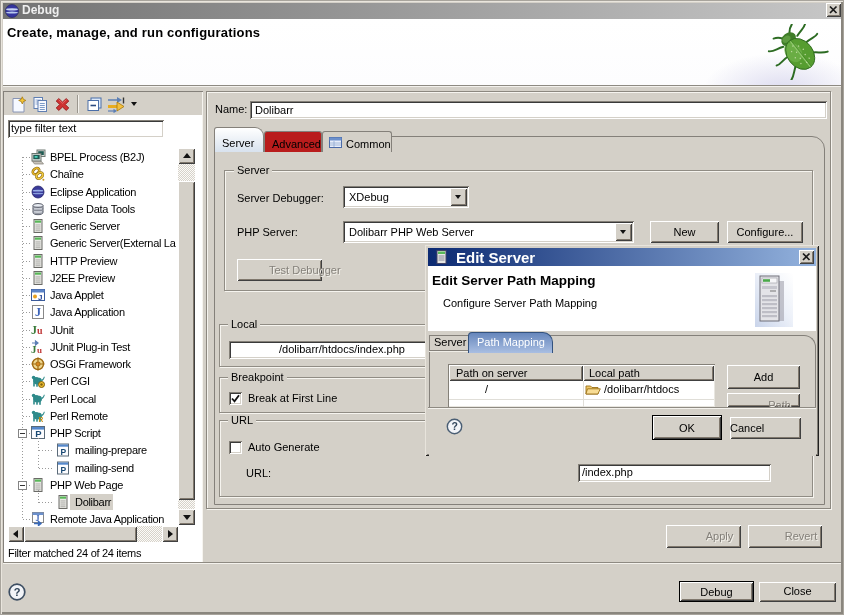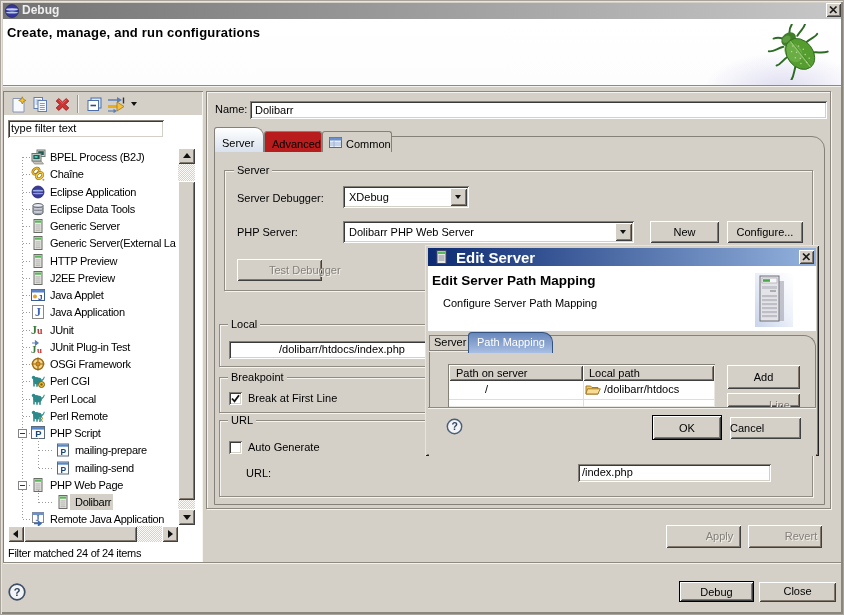--- a/index.html
+++ b/index.html
@@ -491,21 +491,21 @@
           <path d="M1 3 h4.5 l1.5 1.5 h6 v6.5 h-12 z" fill="#f0c868" stroke="#9a7018" stroke-width="0.9"></path>
           <path d="M2.5 5.8 h12.8 l-2.4 5.2 h-12 z" fill="#f8dc94" stroke="#9a7018" stroke-width="0.9"></path>
         </svg></div>
       <div class="lbl" style="left:179px;top:138px;">/dolibarr/htdocs</div>
       <div style="left:24px;top:154px;width:265px;height:1px;background:#e0ded8;"></div>
       <div style="left:158px;top:136px;width:1px;height:26px;background:#e0ded8;"></div>
       <div class="btn" style="left:302px;top:120px;width:73px;height:24px;">
         <div class="lbl" style="left:0;top:6px;width:100%;text-align:center;">Add</div>
       </div>
       <div class="btn" style="left:302px;top:148px;width:73px;height:14px;overflow:hidden;">
-        <div class="lbl dis" style="left:0;top:6px;width:100%;text-align:center;">Line</div>
+        <div class="lbl dis" style="left:0;top:6px;width:100%;text-align:center;">Path</div>
       </div>
       <div style="left:3px;top:162px;width:388px;height:1px;background:#8e8a82;"></div>
       <div style="left:3px;top:163px;width:388px;height:1px;background:#f4f2ed;"></div>
       <div style="left:3px;top:164px;width:388px;height:44px;background:#d4d0c8;"></div>
       <div style="left:21px;top:173px;width:17px;height:17px;"><svg width="17" height="17">
           <circle cx="8.5" cy="8.5" r="7.2" fill="#f2f4f8" stroke="#4a5e74" stroke-width="1.4"></circle>
           <text x="5.6" y="12.4" font-family="Liberation Sans" font-size="10.5" font-weight="bold" fill="#33465c">?</text>
         </svg></div>
       <div style="left:227px;top:170px;width:70px;height:25px;background:#d4d0c8;border:1px solid #000;box-shadow:inset 1px 1px 0 #ffffff, inset -1px -1px 0 #404040, inset 2px 2px 0 #d4d0c8, inset -2px -2px 0 #80786d;">
         <div class="lbl" style="left:0;top:6px;width:100%;text-align:center;">OK</div>

